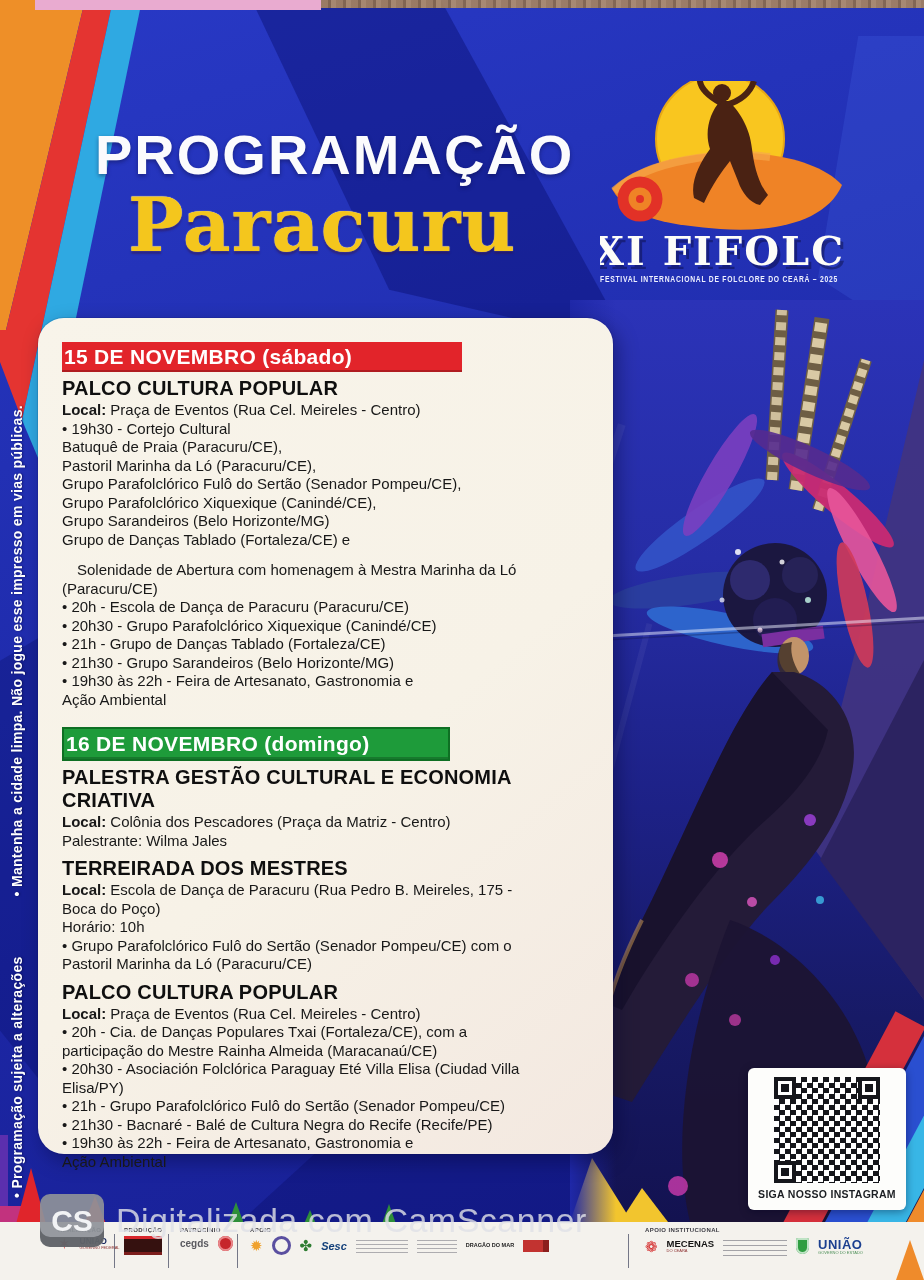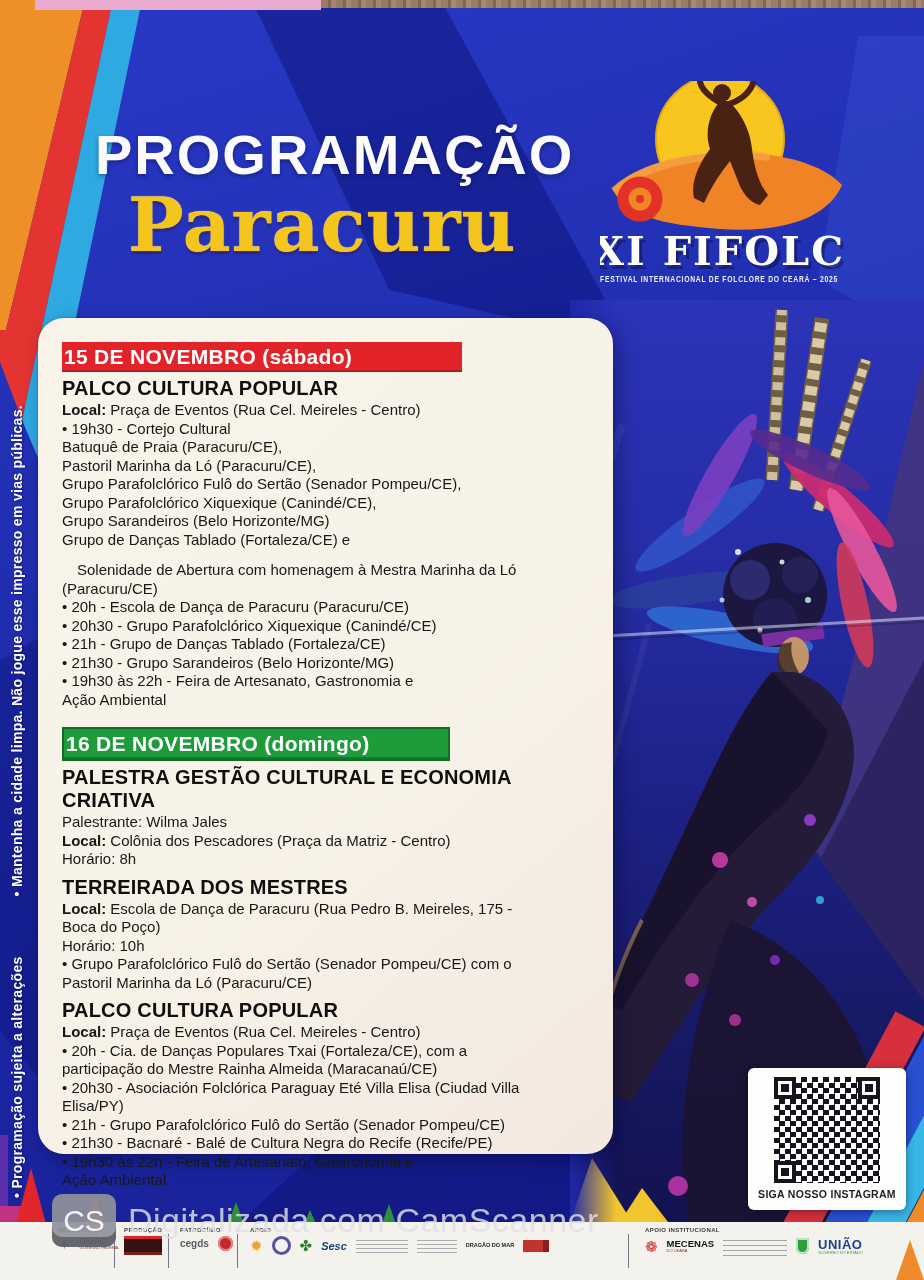--- a/index.html
+++ b/index.html
@@ -100,22 +100,22 @@
       box-shadow:inset 0 0 0 2px #bfe3c5;}
   .cearatxt{font-size:13px;font-weight:bold;color:#1b3f8f;letter-spacing:.5px;}
   .sesctxt{font-size:11px;font-weight:bold;font-style:italic;color:#13407a;}
   .cegdstxt{font-size:10px;font-weight:bold;color:#5a5a60;}
   .dragao{font-size:5.5px;font-weight:bold;color:#222;line-height:1.1;}
   .mecenas{font-size:9.5px;font-weight:bold;color:#141414;}
   
   .watermark{position:absolute;left:40px;top:1194px;display:flex;align-items:center;gap:12px;z-index:9;}
   .csbadge{width:64px;height:53px;border-radius:10px;background:rgba(142,147,153,.92);
       display:flex;align-items:center;justify-content:center;
-      font-size:30px;font-weight:normal;color:#f2f3f5;
-      box-shadow:inset 0 -10px 0 rgba(60,63,68,.55);margin-left:12px;}
+      font-size:30px;font-weight:bold;color:#f2f3f5;
+      box-shadow:inset 0 -10px 0 rgba(60,63,68,.55);}
   .wmtext{font-size:34px;color:rgba(223,225,230,.82);letter-spacing:.5px;}
 </style>
 </head>
 <body>
 
 <div class="poster">
 
   <div class="shape shA"></div>
   <div class="shape shB"></div>
   <div class="shape shC"></div>
@@ -255,23 +255,22 @@
         <div class="ln"><span>Ação Ambiental</span></div>
       </div>
     </div>
 
     <div class="section">
       <div class="banner green">
         <span>16 DE NOVEMBRO (domingo)</span>
       </div>
       <div class="block">
         <div class="bh">PALESTRA GESTÃO CULTURAL E ECONOMIA CRIATIVA</div>
+        <div class="ln"><b>Local:</b><span> Colônia dos Pescadores (Praça da Matriz - Centro)</span></div>
         <div class="ln"><span>Palestrante: Wilma Jales</span></div>
-        <div class="ln"><b>Local:</b><span> Colônia dos Pescadores (Praça da Matriz - Centro)</span></div>
-        <div class="ln"><span>Horário: 8h</span></div>
       </div>
       <div class="block">
         <div class="bh">TERREIRADA DOS MESTRES</div>
         <div class="ln"><b>Local:</b><span> Escola de Dança de Paracuru (Rua Pedro B. Meireles, 175 -</span></div>
         <div class="ln"><span>Boca do Poço)</span></div>
         <div class="ln"><span>Horário: 10h</span></div>
         <div class="ln"><span>• Grupo Parafolclórico Fulô do Sertão (Senador Pompeu/CE) com o</span></div>
         <div class="ln"><span>Pastoril Marinha da Ló (Paracuru/CE)</span></div>
       </div>
       <div class="block">

